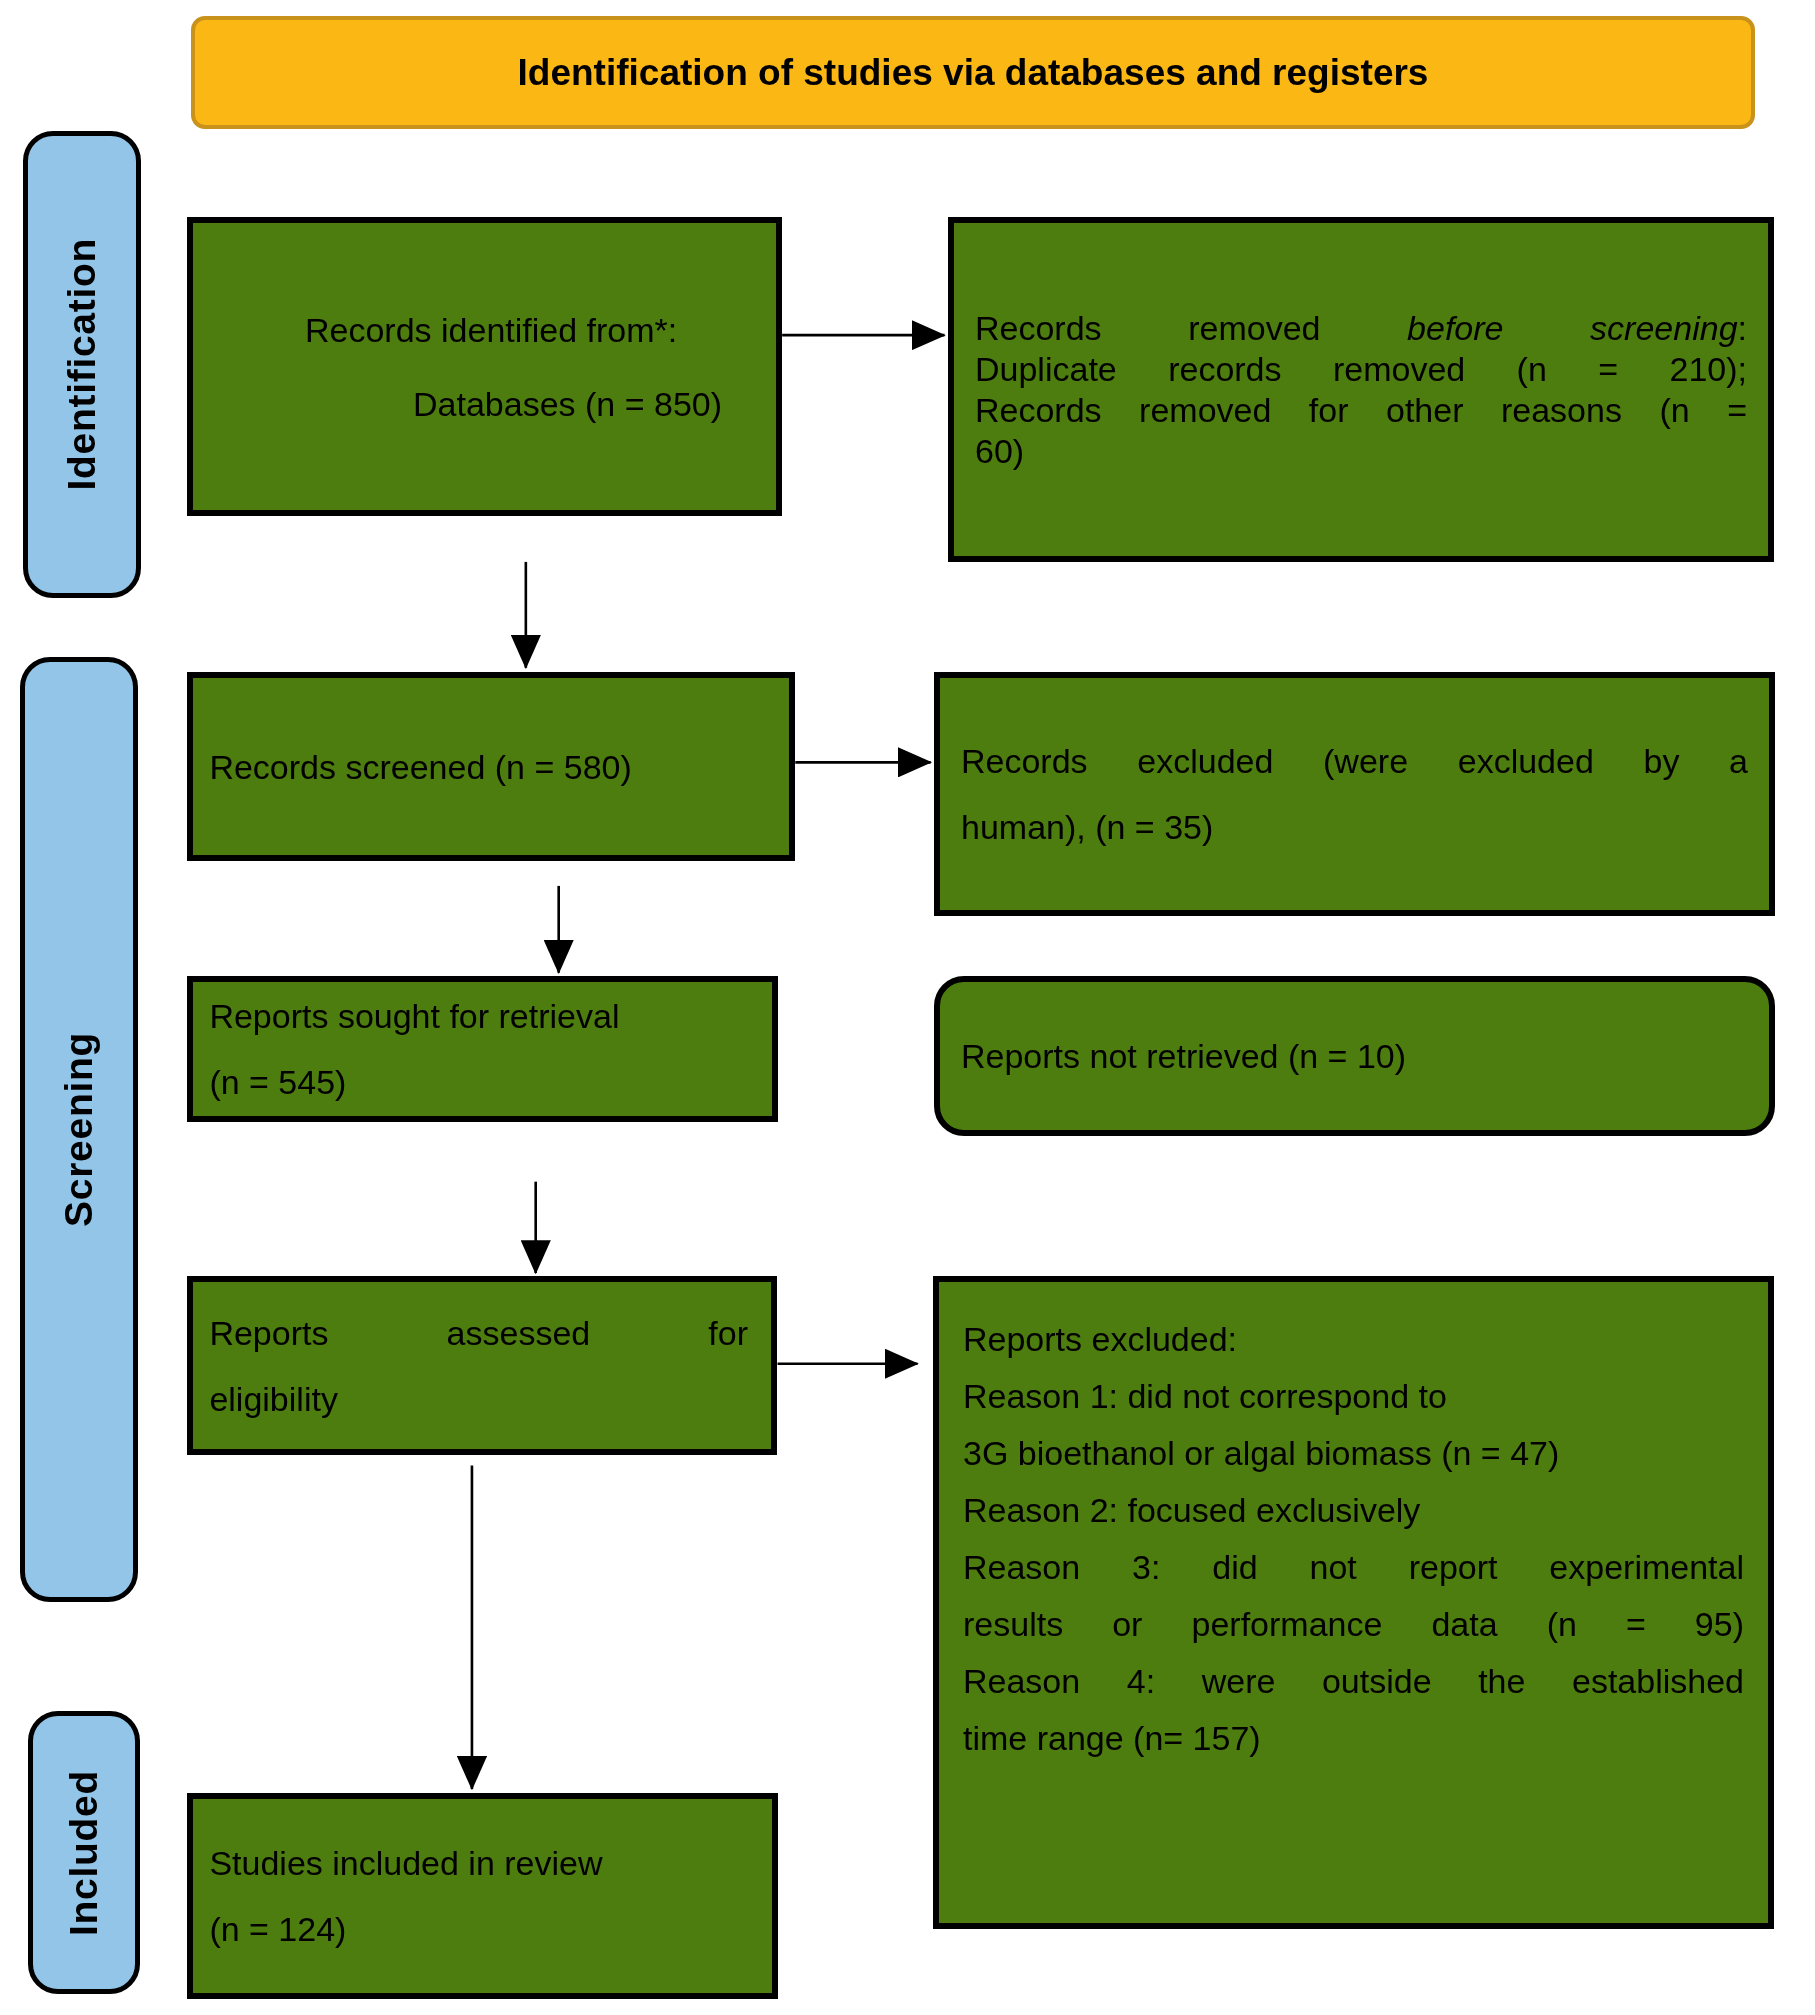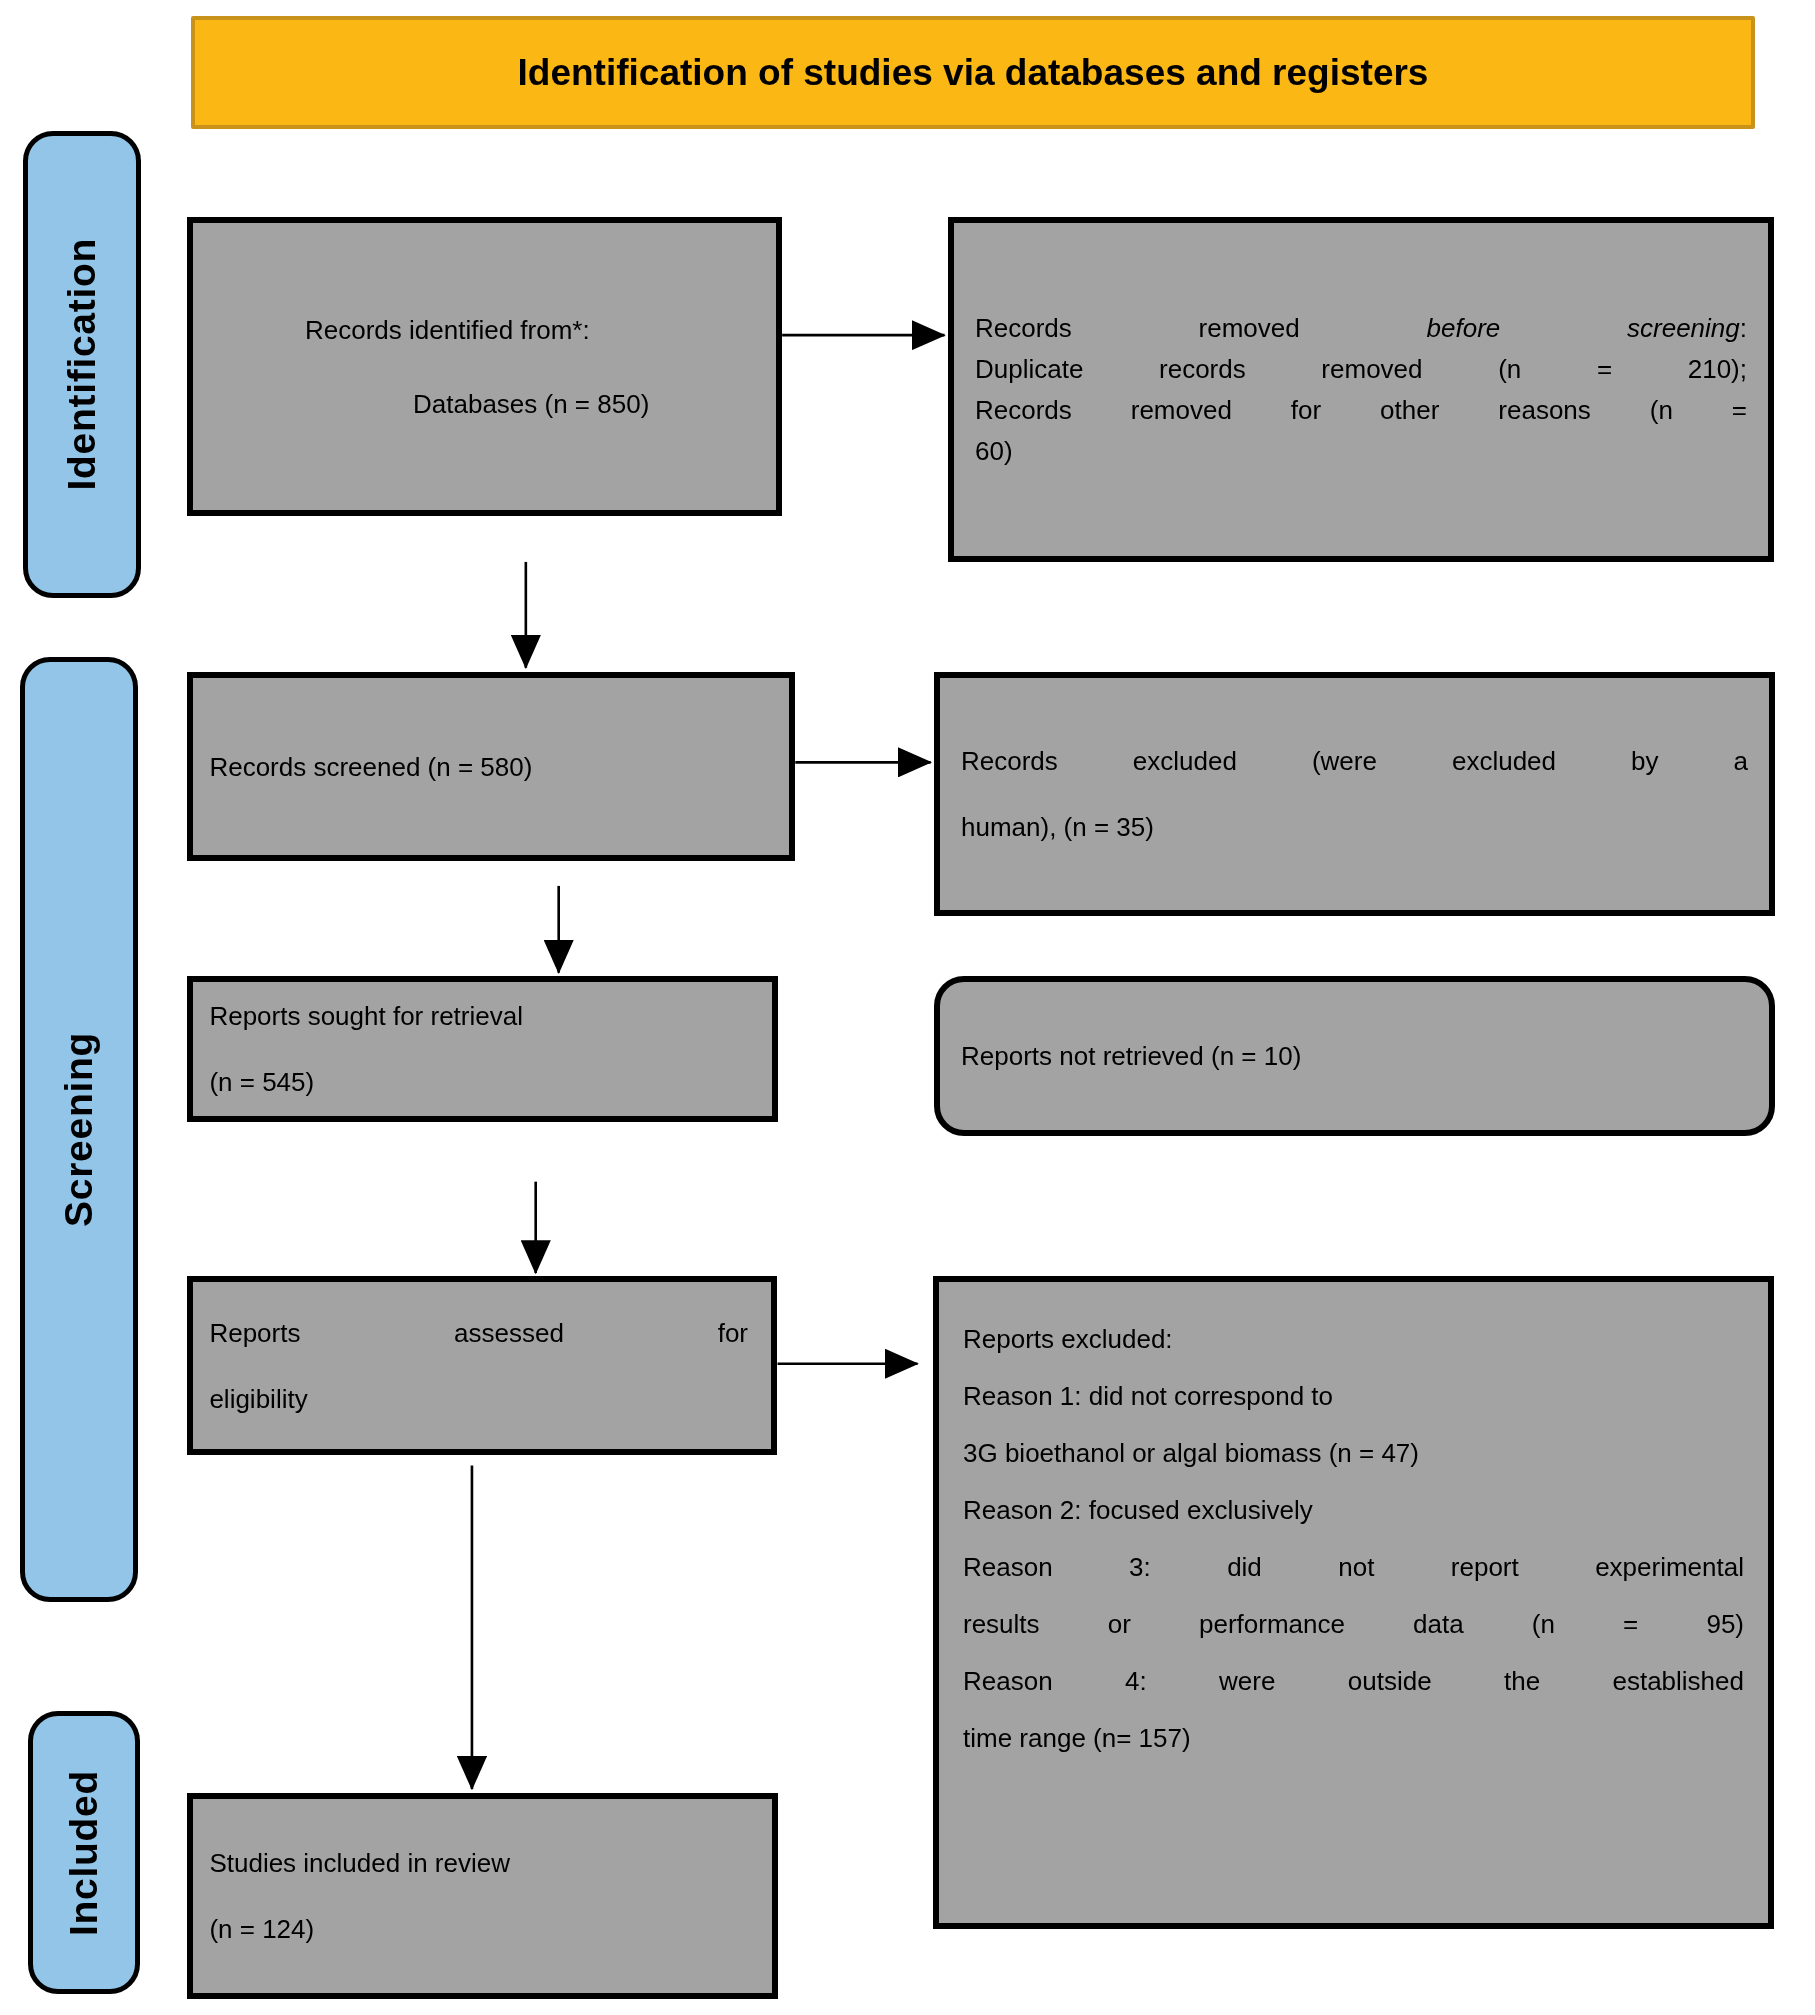--- a/index.html
+++ b/index.html
@@ -10,21 +10,21 @@
     background:#ffffff;
     font-family:"Liberation Sans", sans-serif;
     color:var(--text,#000);
   }
   
   .banner{
     position:absolute;
     left:191px; top:16px; width:1564px; height:113px;
     background:var(--banner-fill,#fbb713);
     border:4px solid var(--banner-border,#c9921b);
-    border-radius:2px;
+    border-radius:14px;
     box-sizing:border-box;
     display:flex; align-items:center; justify-content:center;
     font-size:37px; font-weight:bold;
   }
   
   .stage{
     position:absolute;
     background:var(--stage-fill,#92c5e8);
     border:5.3px solid var(--stage-border,#000);
     border-radius:30px;
@@ -37,25 +37,25 @@
   .stage-label{
     writing-mode:vertical-rl;
     transform:rotate(180deg);
     font-size:39px; font-weight:bold;
     letter-spacing:0.7px;
     white-space:nowrap;
   }
   
   .fbox{
     position:absolute;
-    background:#a3a3a3;
+    background:#4d7c0f;
     border:6px solid var(--box-border,#000);
     box-sizing:border-box;
     display:flex; flex-direction:column; justify-content:center;
-    font-size:26px; line-height:66px;
+    font-size:34px; line-height:66px;
   }
   .tline{width:100%;}
   .jline{text-align:justify; text-align-last:justify;}
   .indent{text-indent:108px;}
   .it{font-style:italic;}
 
   .box-identified{left:187px; top:217px; width:595px; height:299px; padding:0 20px 0 112px; line-height:74px;}
   .box-screened{left:187px; top:672px; width:608px; height:189px; padding:0 20px 0 16.4px;}
   .box-sought{left:187px; top:976px; width:591px; height:146px; padding:0 20px 0 16.4px;}
   .box-assessed{left:187px; top:1276px; width:590px; height:179px; padding:0 23px 0 16.4px;align-items:flex-end;}

